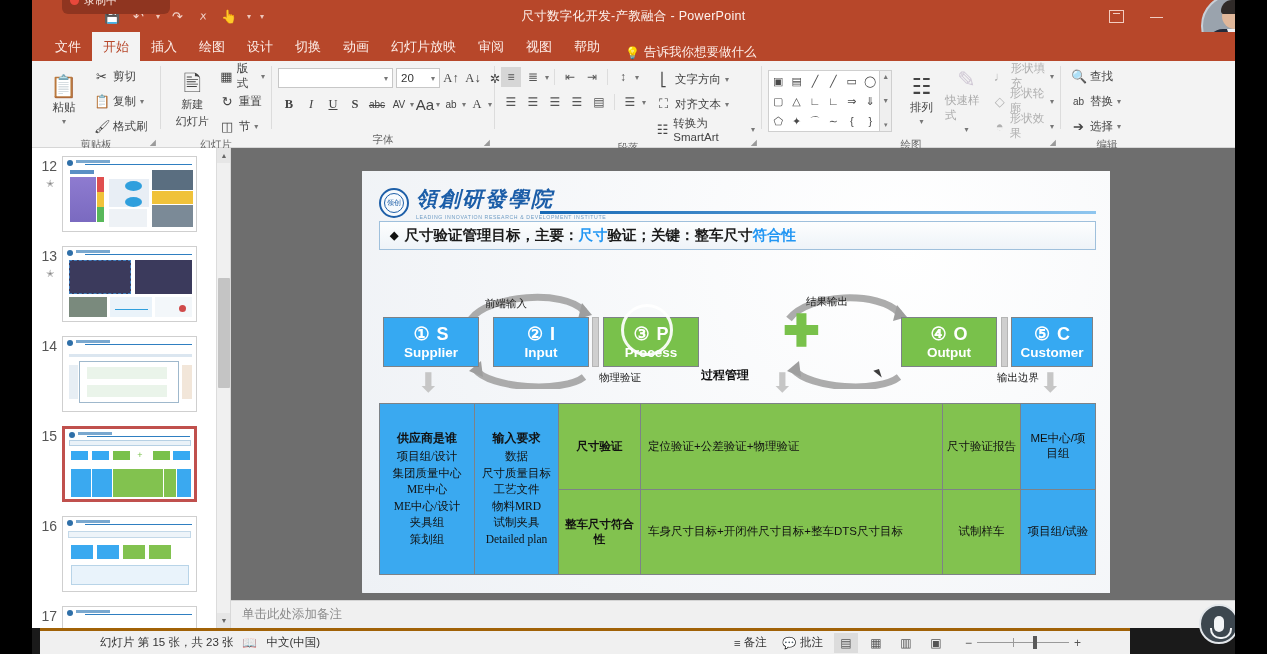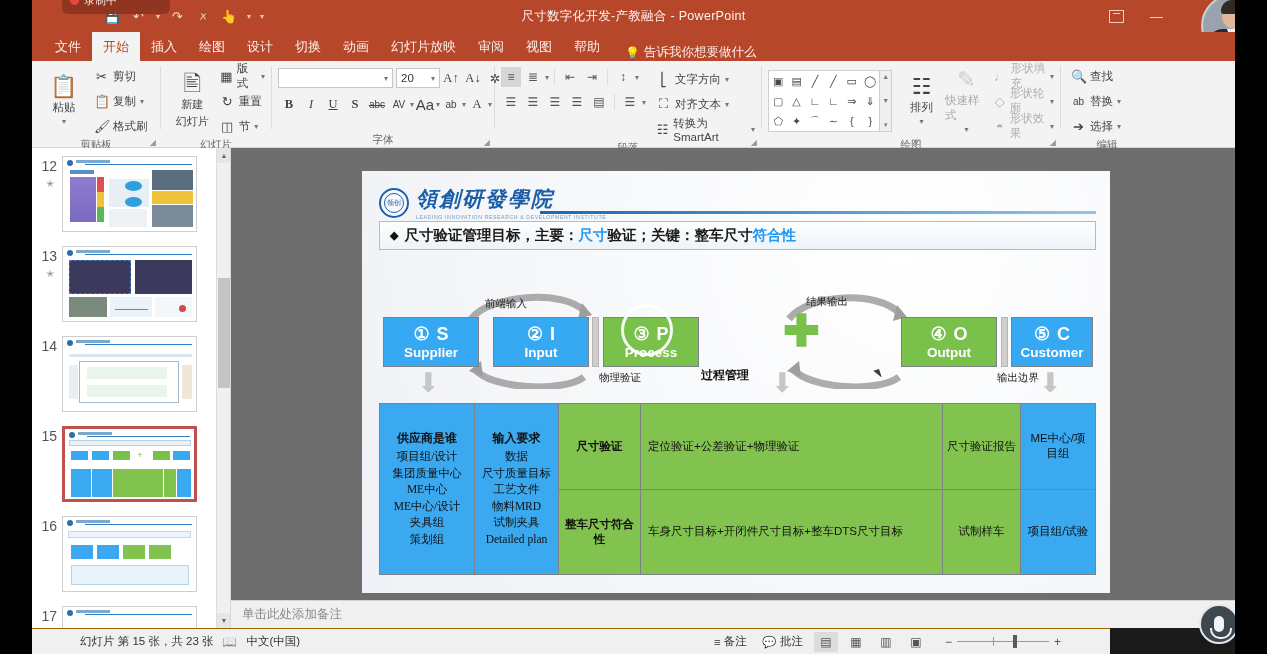--- a/index.html
+++ b/index.html
@@ -229,22 +229,22 @@
 
   
   .notes {
     position:absolute; left:231px; top:600px; width:1004px; height:28px;
     background:#f0f0f0; border-top:1px solid #d4d4d4; display:flex; align-items:center;
     padding-left:11px; font-size:12.5px; color:#8a8a8a;
   }
 
   
   .status {
-    position:absolute; left:20px; top:628px; width:1090px; height:26px;
-    background:#f0f0f0; border-top:1px solid #a16207; display:flex; align-items:center;
+    position:absolute; left:40px; top:628px; width:1090px; height:26px;
+    background:#f0f0f0; border-top:3px solid #a16207; display:flex; align-items:center;
     font-size:11.5px; color:#333;
   }
   .st-left { display:flex; align-items:center; gap:9px; padding-left:60px; }
   .st-right { margin-left:auto; display:flex; align-items:center; gap:6px; padding-right:44px; }
   .st-btn { display:flex; align-items:center; gap:3px; padding:0 5px; height:20px; color:#333; }
   .viewbtn { width:24px; height:20px; display:flex; align-items:center; justify-content:center; font-size:12px; color:#555; }
   .viewbtn.act { background:#dcdcdc; }
   .zoomslider { display:flex; align-items:center; gap:0; margin-left:6px; }
   .zs-line { width:92px; height:1px; background:#9a9a9a; position:relative; }
   .zs-knob { position:absolute; left:56px; top:-6px; width:4px; height:13px; background:#5a5a5a; }

